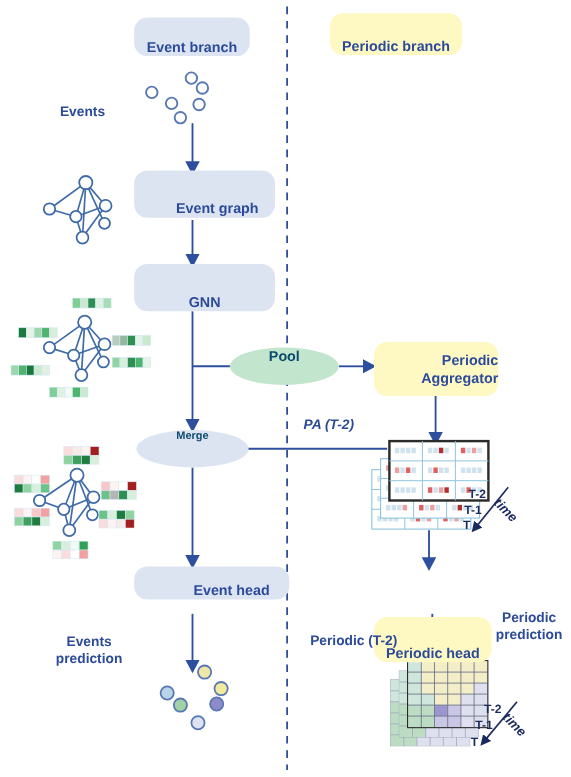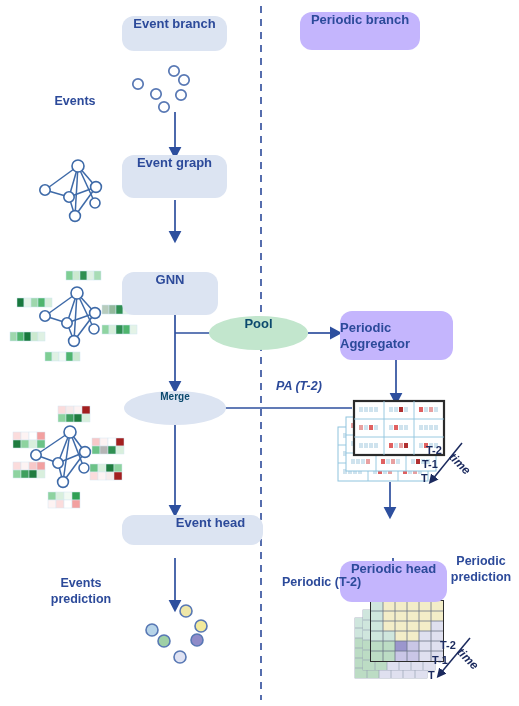--- a/index.html
+++ b/index.html
@@ -1,22 +1,22 @@
 <!DOCTYPE html>
 <html><head>
 <meta charset="utf-8">
 <style>
   html,body{margin:0;padding:0;background:#ffffff;}
   body{width:519px;height:706px;font-family:"Liberation Sans",sans-serif;overflow:hidden;}
   #stage{position:relative;width:519px;height:706px;background:#fff;}
   svg#canvas{position:absolute;left:0;top:0;width:519px;height:706px;}
-  .node-box{position:absolute;display:flex;align-items:flex-start;justify-content:center;
+  .node-box{position:absolute;display:flex;align-items:flex-end;justify-content:center;
             text-align:center;border-radius:12px;color:#2c4a9a;font-weight:600;line-height:1.2;}
   .blue-box{background:#dce4f2;}
-  .green-box{background:#c4b5fd;}
+  .green-box{background:#fef9c3;}
   .ellipse{position:absolute;display:flex;align-items:flex-start;justify-content:center;
            border-radius:50%;color:#0c4a6e;font-weight:600;}
   .el-blue{background:#dce4f2;}
   .el-green{background:#c2e6cd;}
   .side-label{position:absolute;color:#2c4a9a;font-weight:600;text-align:center;line-height:1.25;}
   .tlabel{position:absolute;color:#1b2a5e;font-weight:700;font-size:11px;}
   .timeword{position:absolute;color:#1b2a5e;font-weight:700;font-size:12px;
             font-style:italic;transform:rotate(45deg);transform-origin:left top;}
 </style>
 </head>
@@ -590,25 +590,25 @@
     </g>
   </svg>
 
   <div class="node-box blue-box" style="left:122px;top:16px;width:105px;height:35px;font-size:13px;">
     <span style="font-weight:800;">Event branch</span>
   </div>
   <div class="node-box green-box" style="left:300px;top:12px;width:120px;height:38px;font-size:13px;">
     <span style="font-weight:800;">Periodic branch</span>
   </div>
 
-  <div class="node-box blue-box" style="left:122px;top:155px;width:105px;height:43px;font-size:13px;">
+  <div class="node-box blue-box" style="left:122px;top:155px;width:105px;height:43px;font-size:13px;padding-left:23px;">
     <span>Event graph</span>
   </div>
 
-  <div class="node-box blue-box" style="left:122px;top:240px;width:96px;height:43px;font-size:13px;margin-top:32px;">
+  <div class="node-box blue-box" style="left:122px;top:240px;width:128px;height:43px;font-size:13px;">
     <span>GNN</span>
   </div>
 
   <div class="ellipse el-blue" style="left:124px;top:391px;width:102px;height:34px;font-size:10px;">
     <span>Merge</span>
   </div>
 
   <div class="node-box blue-box" style="left:122px;top:515px;width:105px;height:30px;font-size:13px;padding-left:36px;">
     <span>Event head</span>
   </div>

